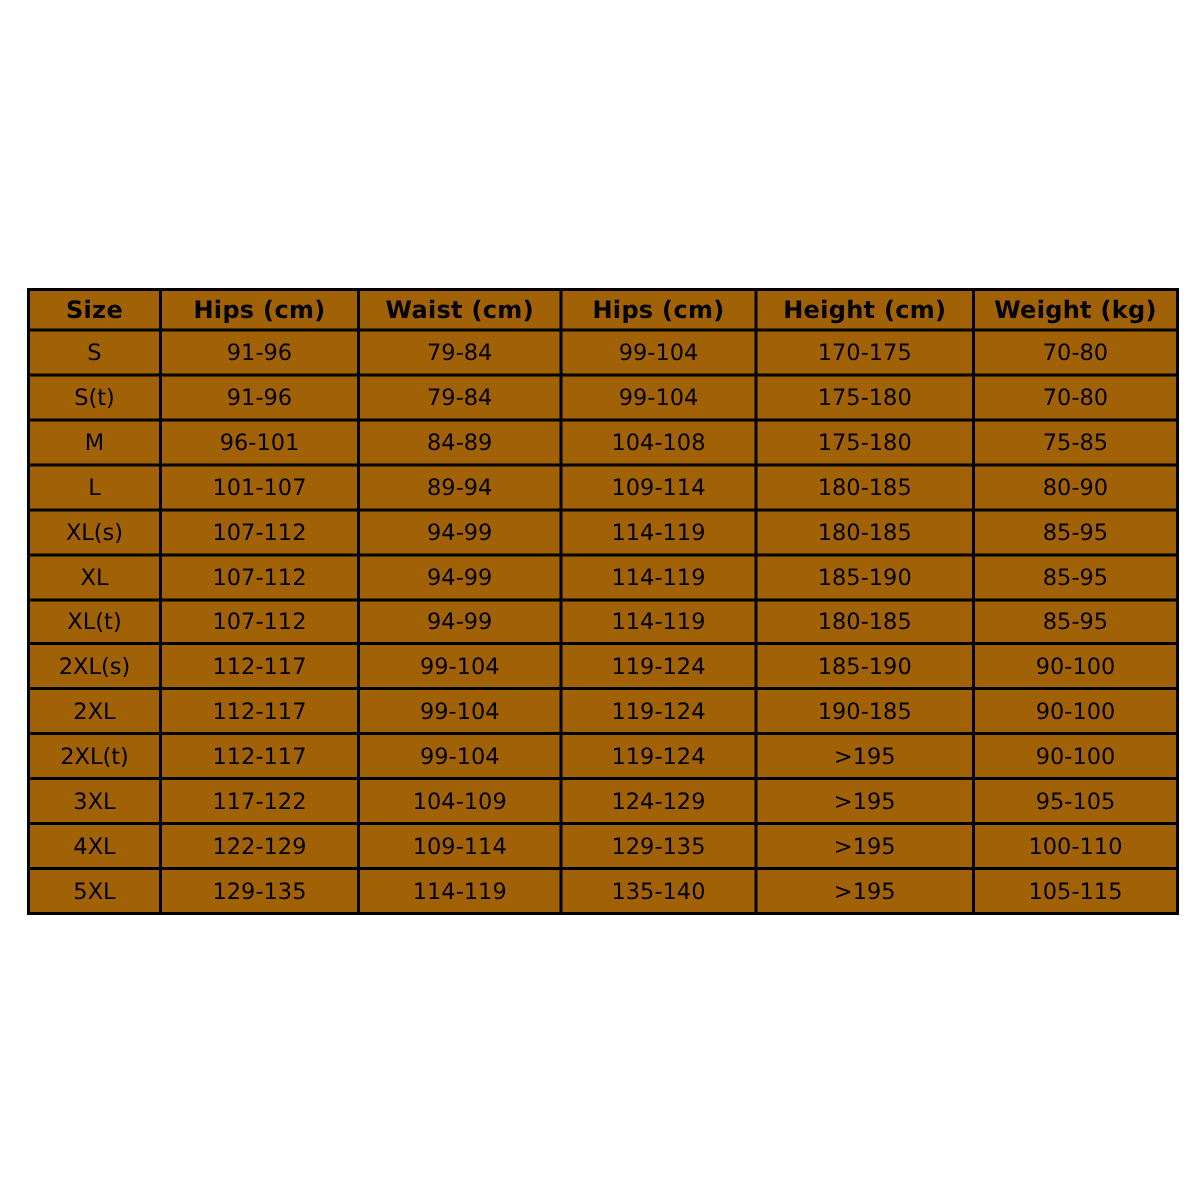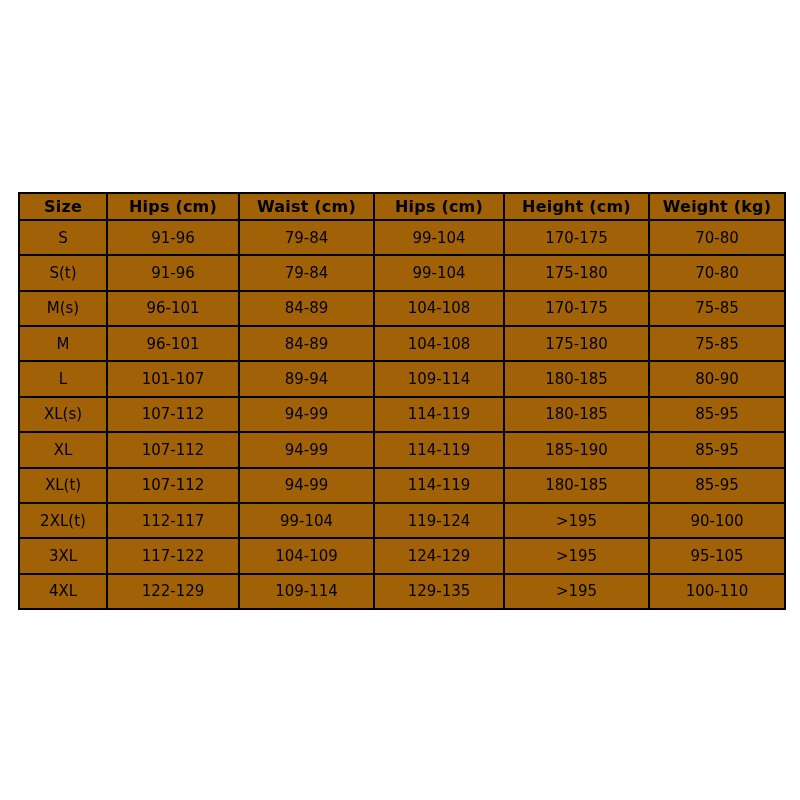--- a/index.html
+++ b/index.html
@@ -78,28 +78,20 @@
       </tr>
       <tr>
         <td>S(t)</td>
         <td>91-96</td>
         <td>79-84</td>
         <td>99-104</td>
         <td>175-180</td>
         <td>70-80</td>
       </tr>
       <tr>
-        <td>M(s)</td>
-        <td>96-101</td>
-        <td>84-89</td>
-        <td>104-108</td>
-        <td>170-175</td>
-        <td>75-85</td>
-      </tr>
-      <tr>
         <td>M</td>
         <td>96-101</td>
         <td>84-89</td>
         <td>104-108</td>
         <td>175-180</td>
         <td>75-85</td>
       </tr>
       <tr>
         <td>L</td>
         <td>101-107</td>
@@ -126,20 +118,36 @@
       </tr>
       <tr>
         <td>XL(t)</td>
         <td>107-112</td>
         <td>94-99</td>
         <td>114-119</td>
         <td>180-185</td>
         <td>85-95</td>
       </tr>
       <tr>
+        <td>2XL(s)</td>
+        <td>112-117</td>
+        <td>99-104</td>
+        <td>119-124</td>
+        <td>185-190</td>
+        <td>90-100</td>
+      </tr>
+      <tr>
+        <td>2XL</td>
+        <td>112-117</td>
+        <td>99-104</td>
+        <td>119-124</td>
+        <td>190-185</td>
+        <td>90-100</td>
+      </tr>
+      <tr>
         <td>2XL(t)</td>
         <td>112-117</td>
         <td>99-104</td>
         <td>119-124</td>
         <td>&gt;195</td>
         <td>90-100</td>
       </tr>
       <tr>
         <td>3XL</td>
         <td>117-122</td>
@@ -149,14 +157,22 @@
         <td>95-105</td>
       </tr>
       <tr>
         <td>4XL</td>
         <td>122-129</td>
         <td>109-114</td>
         <td>129-135</td>
         <td>&gt;195</td>
         <td>100-110</td>
       </tr>
+      <tr>
+        <td>5XL</td>
+        <td>129-135</td>
+        <td>114-119</td>
+        <td>135-140</td>
+        <td>&gt;195</td>
+        <td>105-115</td>
+      </tr>
     </tbody>
 </table>
 
 </body></html>

